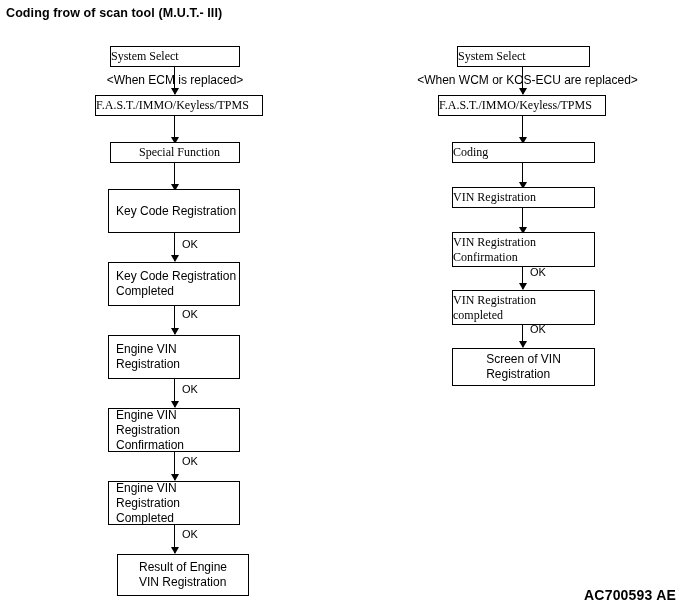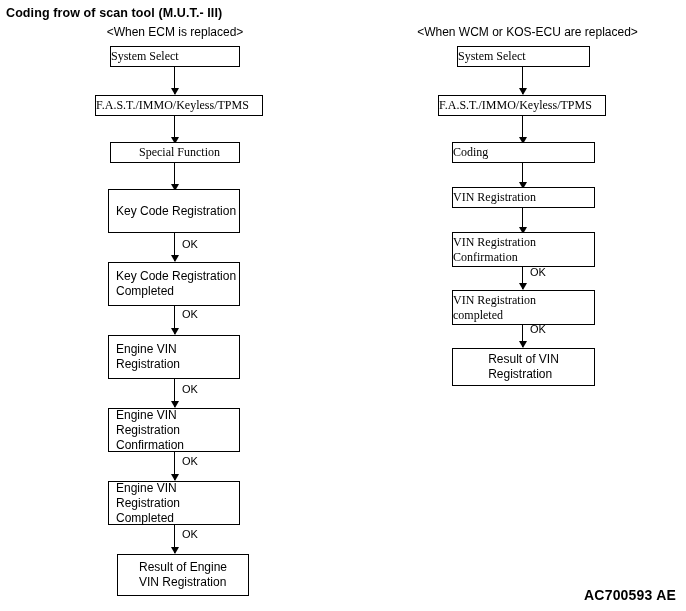--- a/index.html
+++ b/index.html
@@ -29,20 +29,21 @@
     font-size: 12.5px;
     font-weight: bold;
     letter-spacing: 0.1px;
     white-space: nowrap;
   }
   .col-heading {
     position: absolute;
     font-size: 12px;
     white-space: nowrap;
     text-align: center;
+    margin-top: 48px;
   }
   #heading-left  { left: 60px;  top: 25px; width: 230px; }
   #heading-right { left: 400px; top: 25px; width: 255px; }
 
   .node {
     position: absolute;
     border: 1.4px solid #000000;
     background: #ffffff;
     box-sizing: border-box;
     font-size: 12px;
@@ -199,18 +200,18 @@
 
   <div class="node center" style="left:452px; top:290px; width:143px; height:35px;">
     <span class="label">VIN Registration
 completed</span>
   </div>
   <div class="conn" style="left:522px; top:325px; height:22px;"></div>
   <div class="arrowhead" style="left:518.5px; top:341px;"></div>
   <div class="ok-label" style="left:530px; top:323px;">OK</div>
 
   <div class="node blockleft" style="left:452px; top:348px; width:143px; height:38px;">
-    <span class="label">Result of VIN
+    <span class="label">Screen of VIN
 Registration</span>
   </div>
 
   <div class="fig-id">AC700593 AE</div>
 </div>
 
 </body></html>

